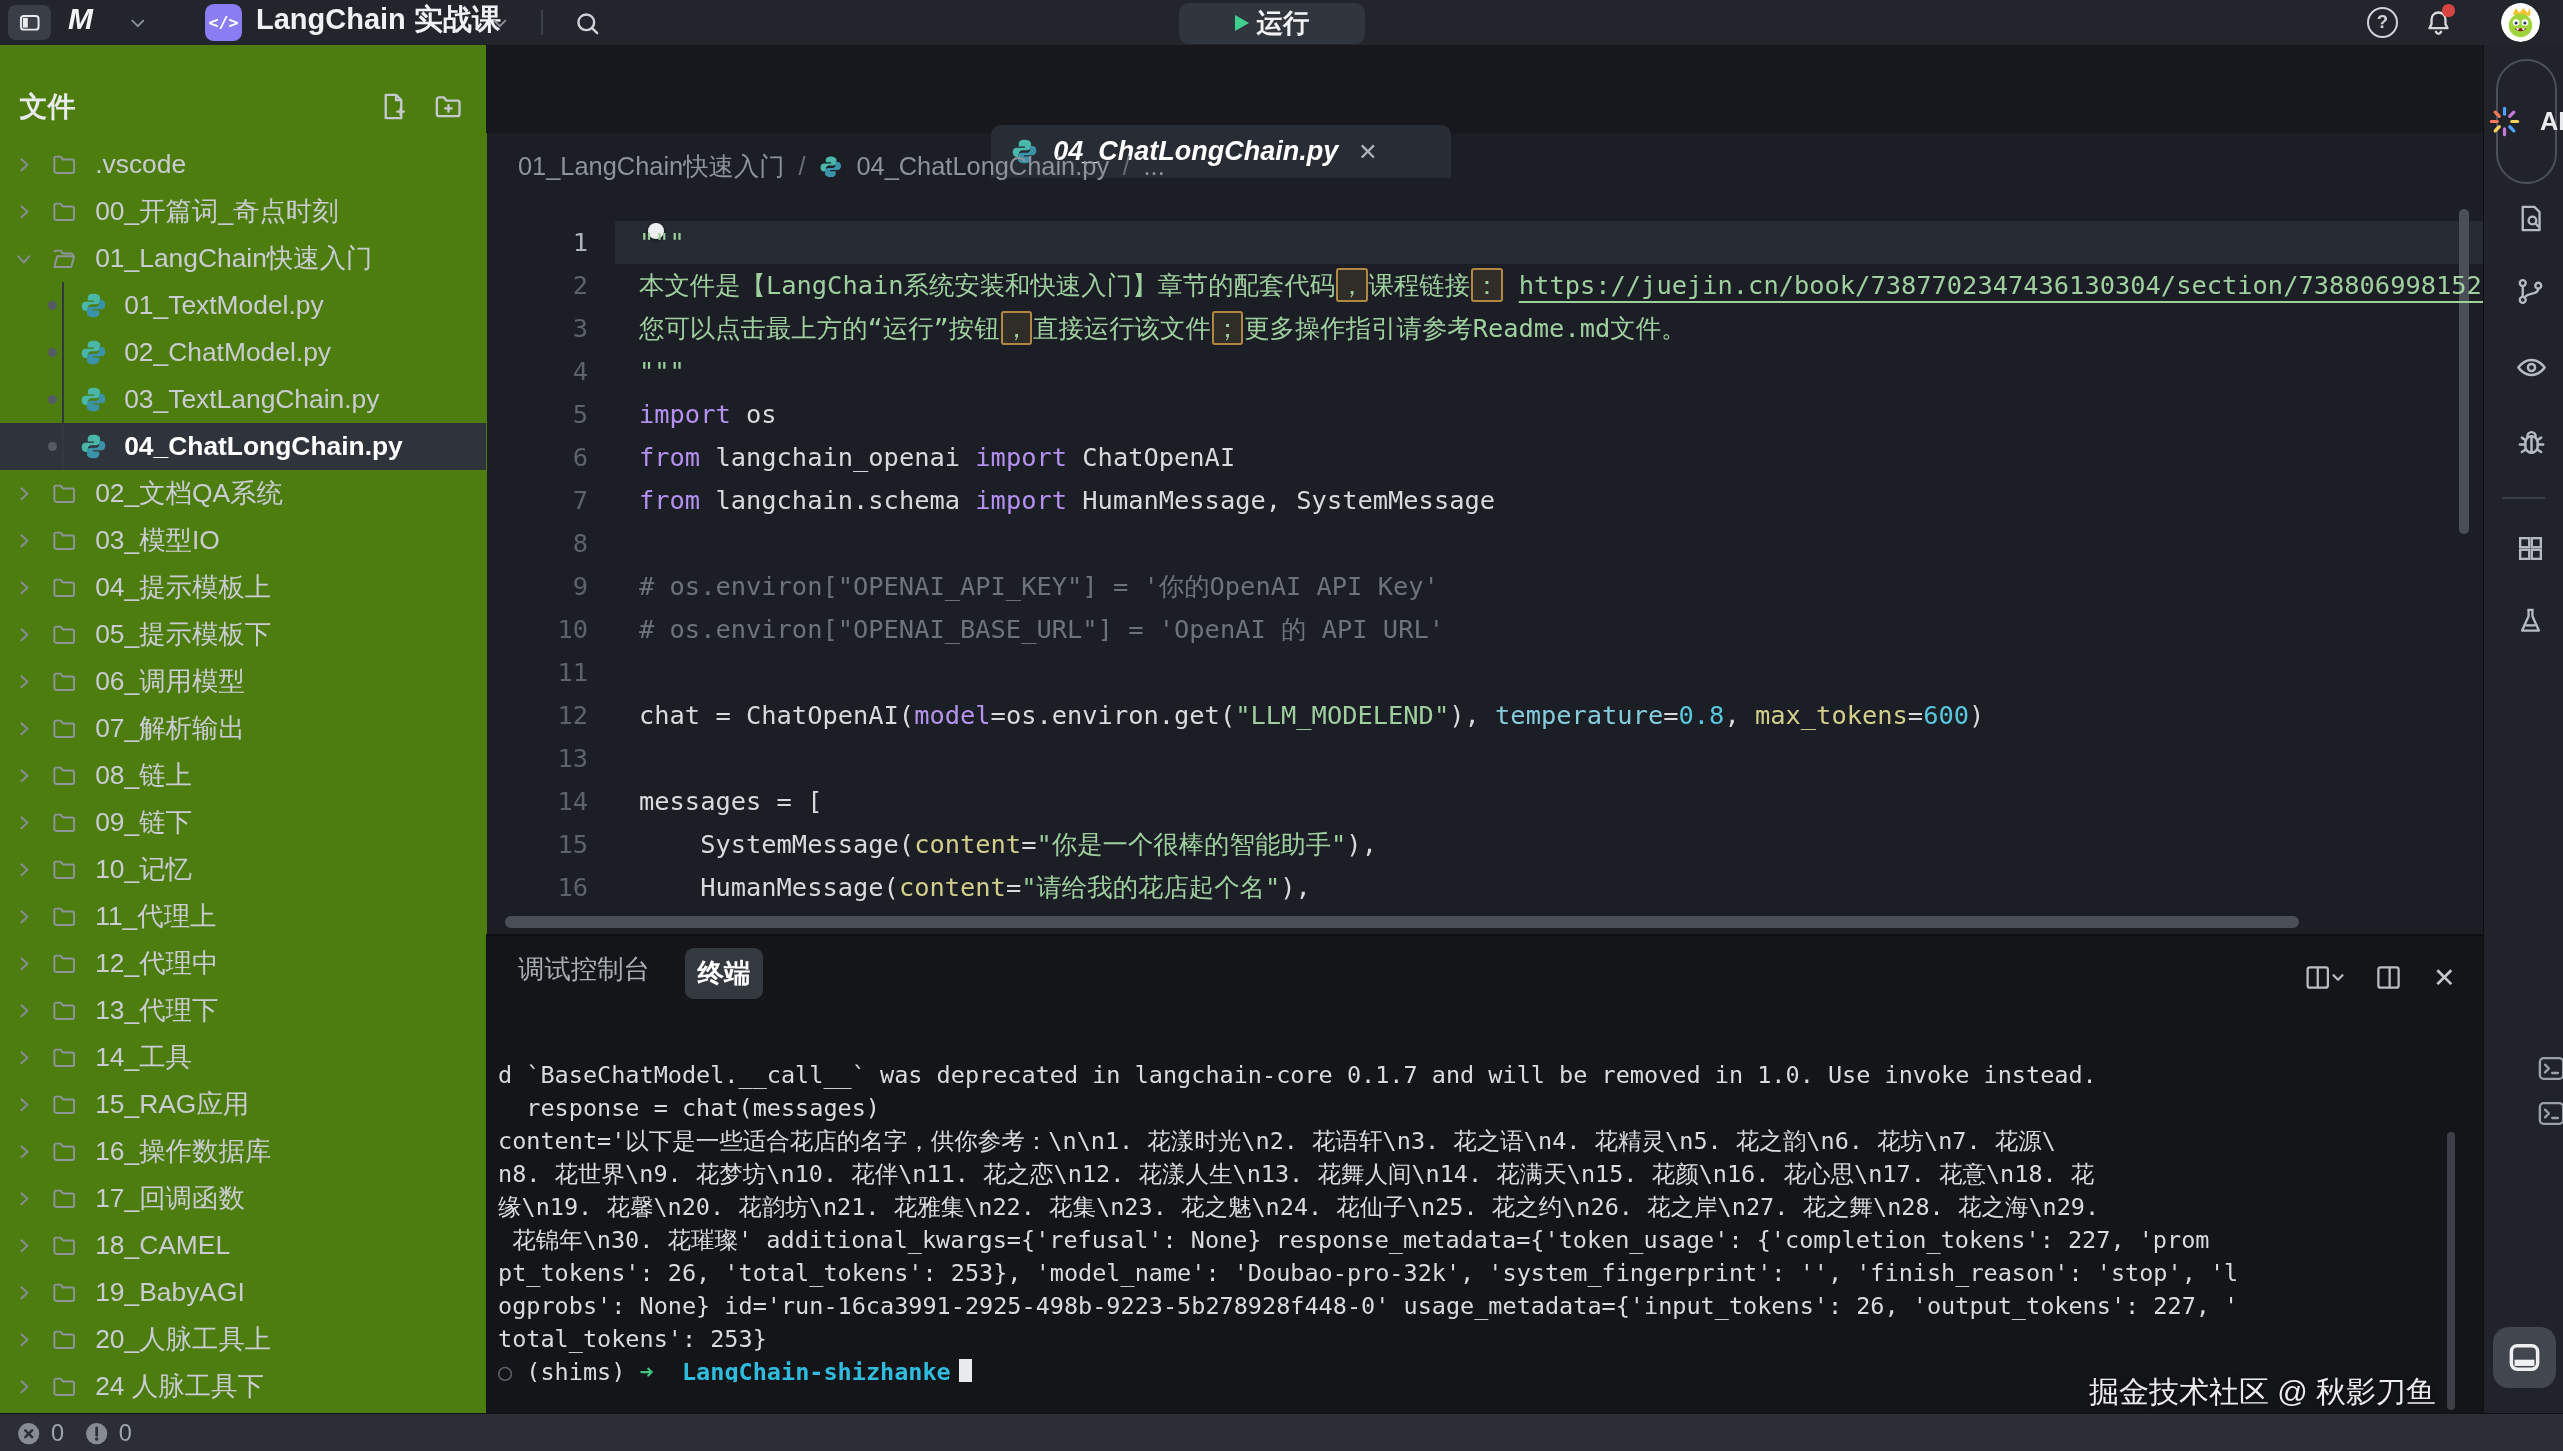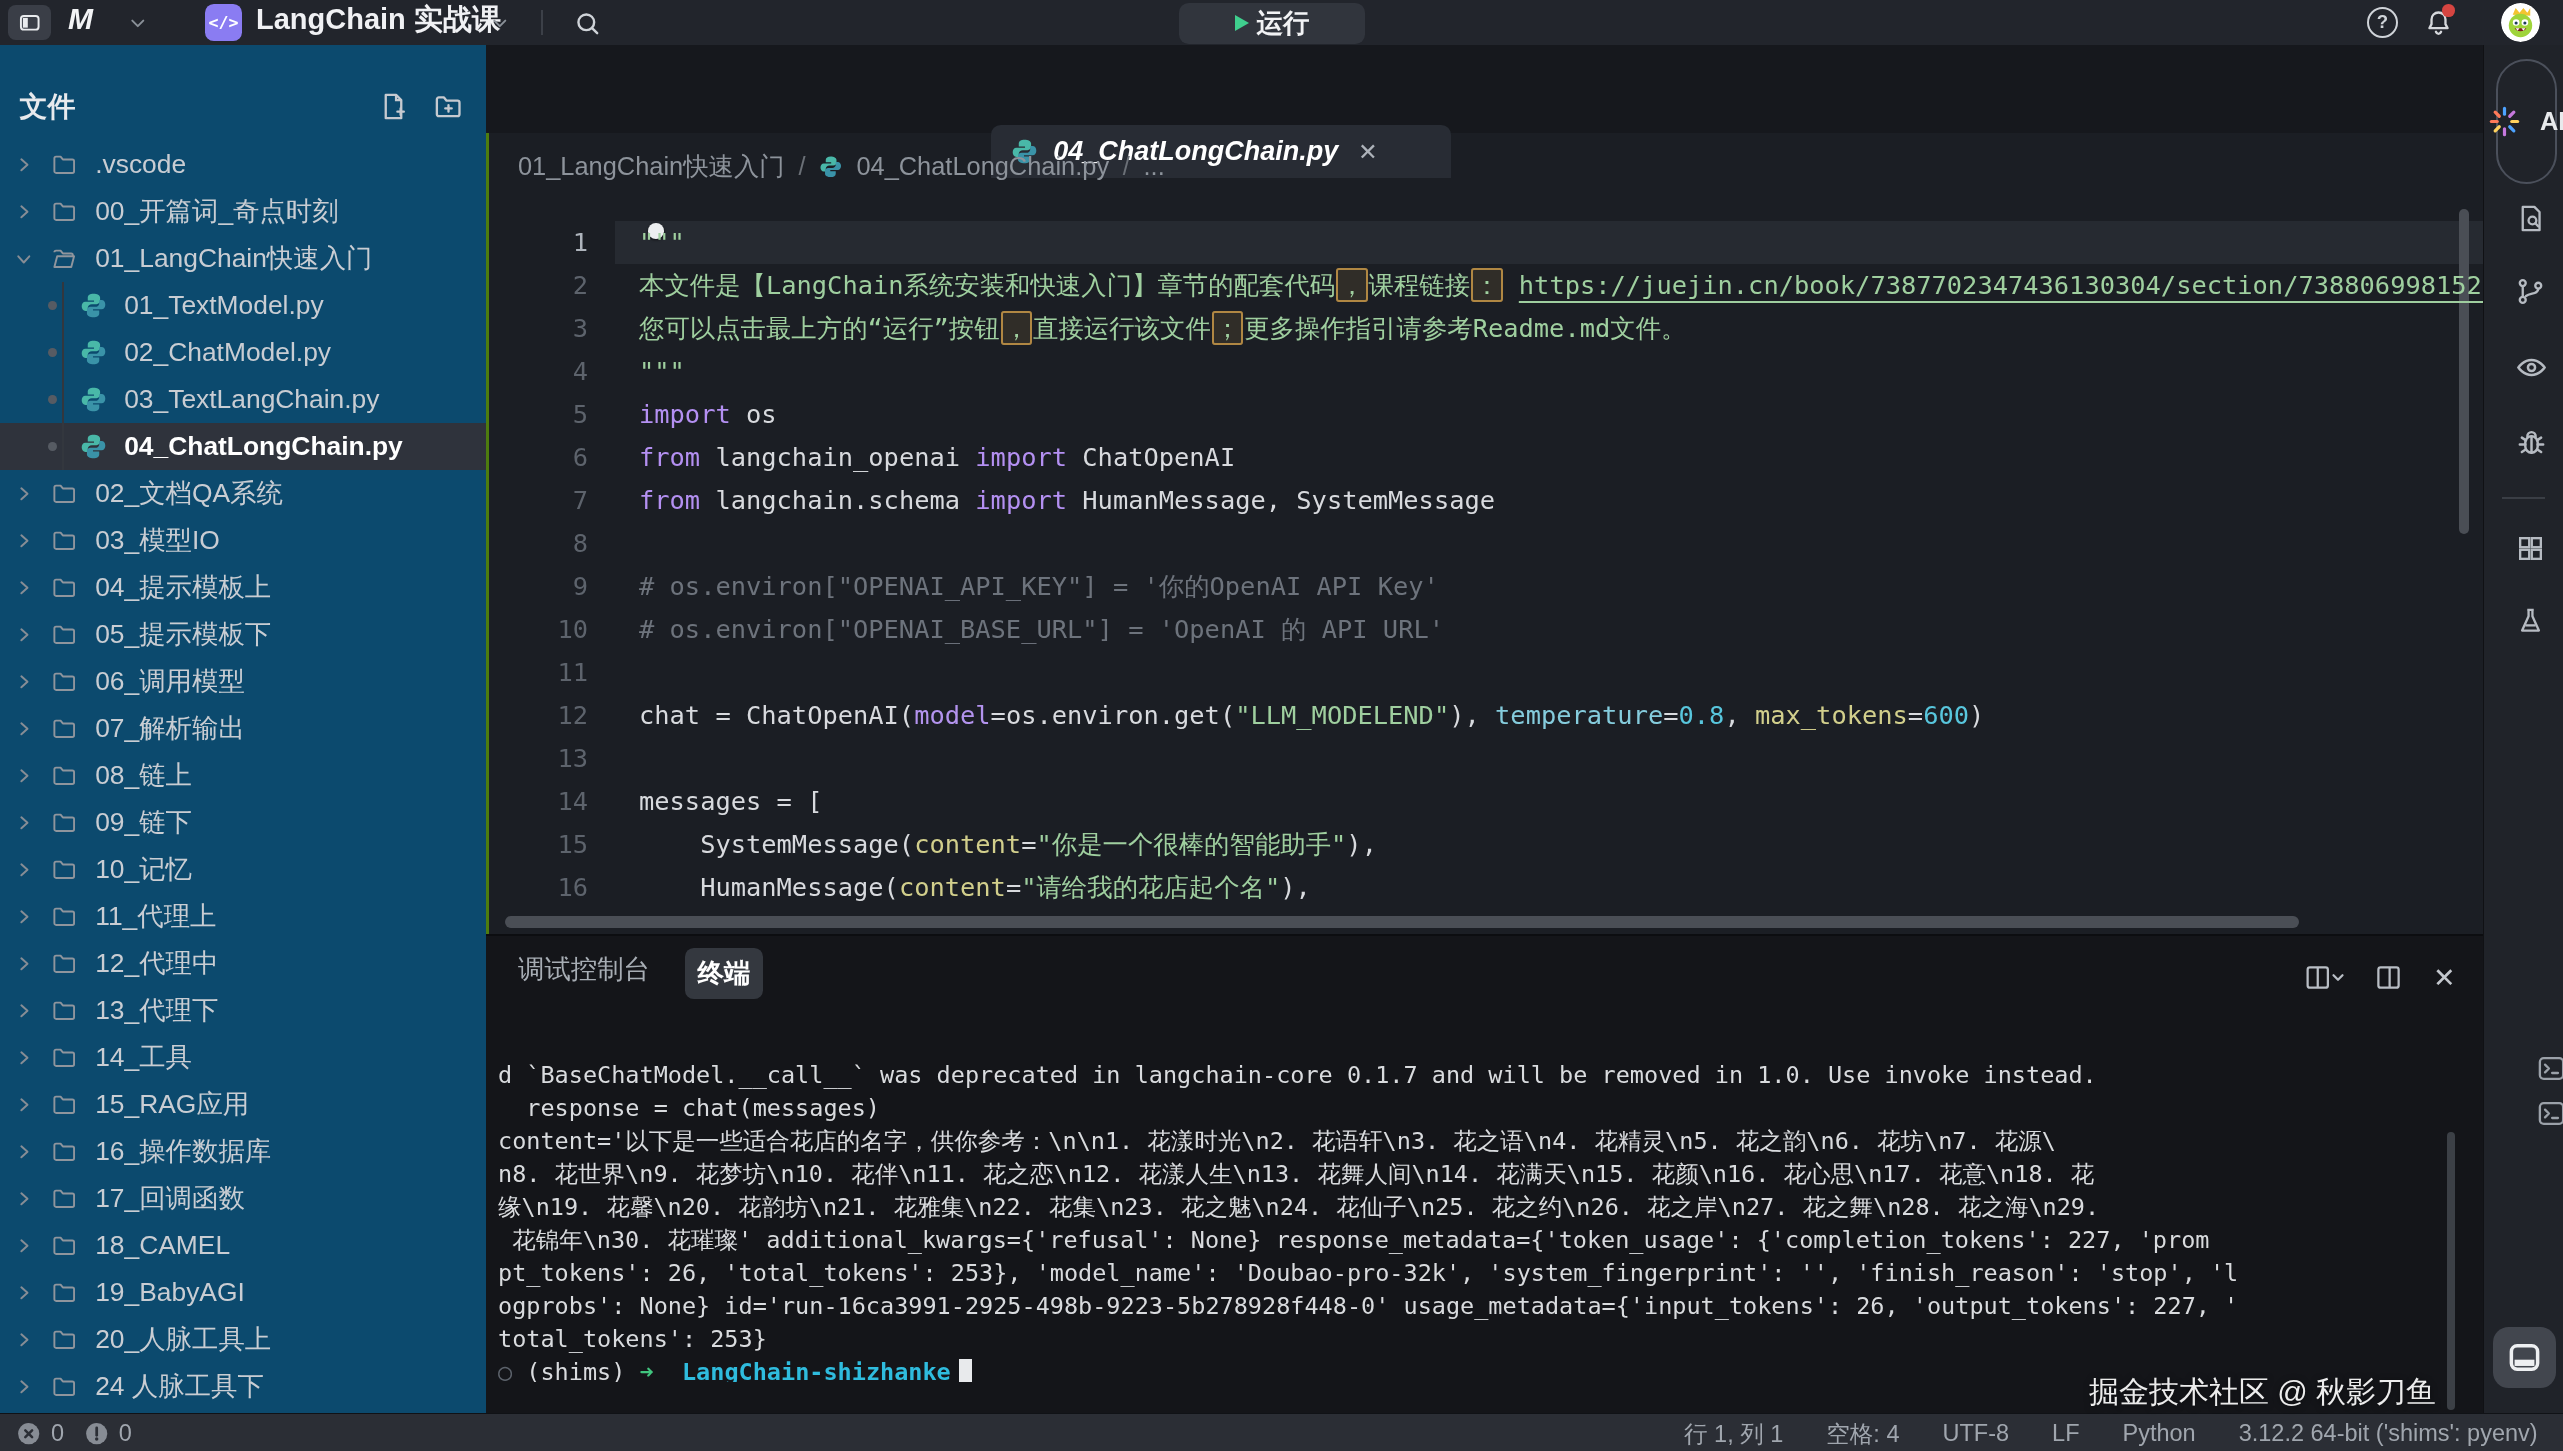--- a/index.html
+++ b/index.html
@@ -25,21 +25,21 @@
            display:flex;align-items:center;justify-content:center;gap:8px;cursor:pointer;}
   .play{width:0;height:0;border-left:14.7px solid #3fcf8e;border-top:8.8px solid transparent;border-bottom:8.8px solid transparent;}
   .run-label{color:#f2f3f5;font-size:26.4px;font-weight:bold;}
   .help-ico{position:absolute;left:2367px;top:6.8px;width:27px;height:27px;border:2px solid #cfd3d8;border-radius:50%;
             display:flex;align-items:center;justify-content:center;font-size:18.6px;font-weight:bold;color:#cfd3d8;}
   .bell{position:absolute;left:2423px;top:7.8px;}
   .bell-dot{position:absolute;left:2442px;top:3.9px;width:12.7px;height:12.7px;background:#d64541;border-radius:50%;}
   .avatar{position:absolute;left:2501px;top:2.9px;width:39px;height:39px;border-radius:50%;overflow:hidden;cursor:pointer;}
 
   
-  .sidebar{position:absolute;left:0;top:45px;width:486px;height:1368px;background:#0c4a6e;border-right:3px solid #4d7c0f;overflow:hidden;}
+  .sidebar{position:absolute;left:0;top:45px;width:486px;height:1368px;background:#4d7c0f;border-right:1px solid #4d7c0f;overflow:hidden;}
   .sb-head{position:absolute;left:0;top:39px;width:486px;height:49px;}
   .sb-title{position:absolute;left:19.6px;top:3.9px;font-size:28px;font-weight:bold;color:#e8eaed;}
   .sb-ico{position:absolute;top:5.9px;background:none;border:none;cursor:pointer;}
   .nf{left:372px;} .nd{left:427px;}
   .tree{position:absolute;left:0;top:96px;width:486px;}
   .trow{display:flex;align-items:center;height:47px;padding-left:9.8px;cursor:pointer;}
   .trow.sel{background:#2f333c;}
   .cell-chev{width:27px;display:flex;align-items:center;justify-content:center;flex:none;}
   .trow.file .cell-chev{margin-left:29px;}
   .cell-icon{width:33px;margin-left:11.7px;display:flex;align-items:center;justify-content:center;flex:none;}
@@ -712,25 +712,17 @@
       <span class="stat-item">0</span>
       <span class="stat-ico" style="margin-left:9.8px;">
         <svg width="25.4" height="25.4" viewBox="0 0 24 24">
             <circle cx="12" cy="12" r="10" fill="#878c94"></circle>
             <path d="M12 6.5v7" stroke="#2b2e35" stroke-width="2.6" stroke-linecap="round"></path>
             <circle cx="12" cy="17" r="1.6" fill="#2b2e35"></circle>
           </svg>
       </span>
       <span class="stat-item">0</span>
     </div>
-    <div class="sb-right">
-      <span class="stat-item">行 1, 列 1</span>
-      <span class="stat-item">空格: 4</span>
-      <span class="stat-item">UTF-8</span>
-      <span class="stat-item">LF</span>
-      <span class="stat-item">Python</span>
-      <span class="stat-item">3.12.2 64-bit ('shims': pyenv)</span>
-    </div>
   </footer>
 
   <div class="watermark">掘金技术社区 @ 秋影刀鱼</div>
 </div>
 
 
 </body></html>

